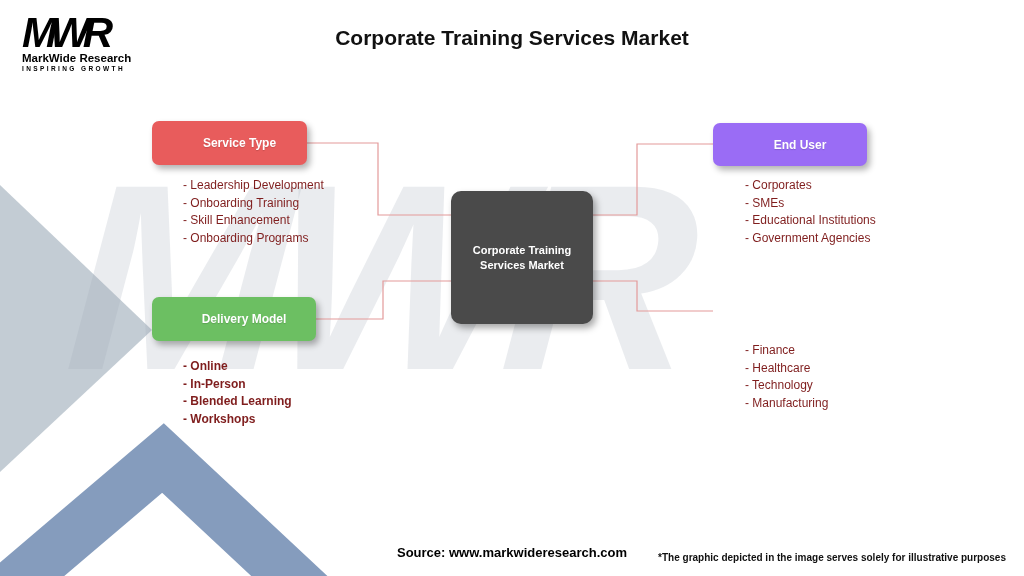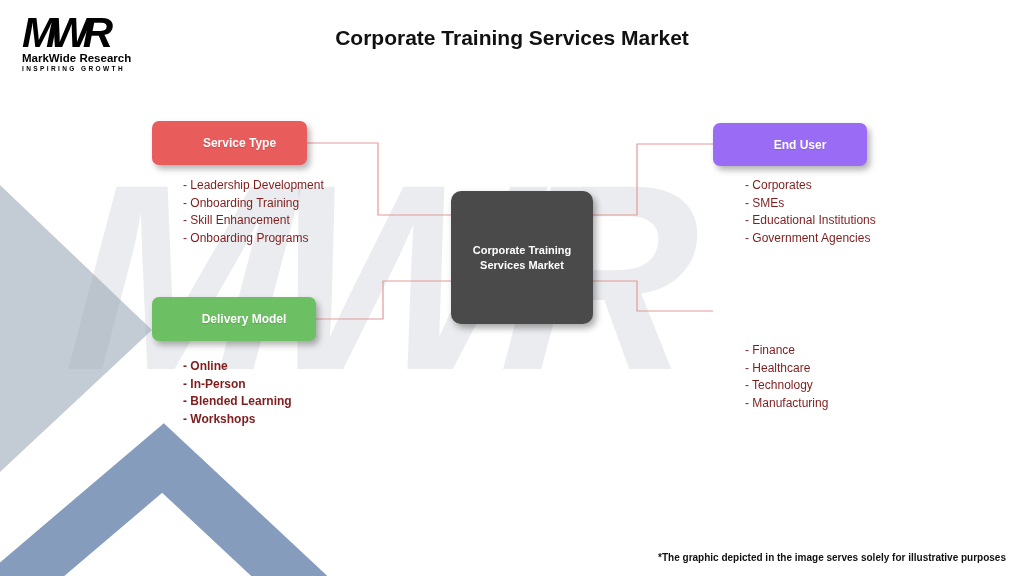--- a/index.html
+++ b/index.html
@@ -137,15 +137,16 @@
     <li>- Healthcare</li>
     <li>- Technology</li>
     <li>- Manufacturing</li>
   </ul>
 
   <div class="center-node" style="background: rgb(74, 74, 74);">
     <span>Corporate Training</span>
     <span>Services Market</span>
   </div>
 
+  <div class="source">Source: www.markwideresearch.com</div>
   <div class="disclaimer">*The graphic depicted in the image serves solely for illustrative purposes</div>
 
 </div>
 
 </body></html>

